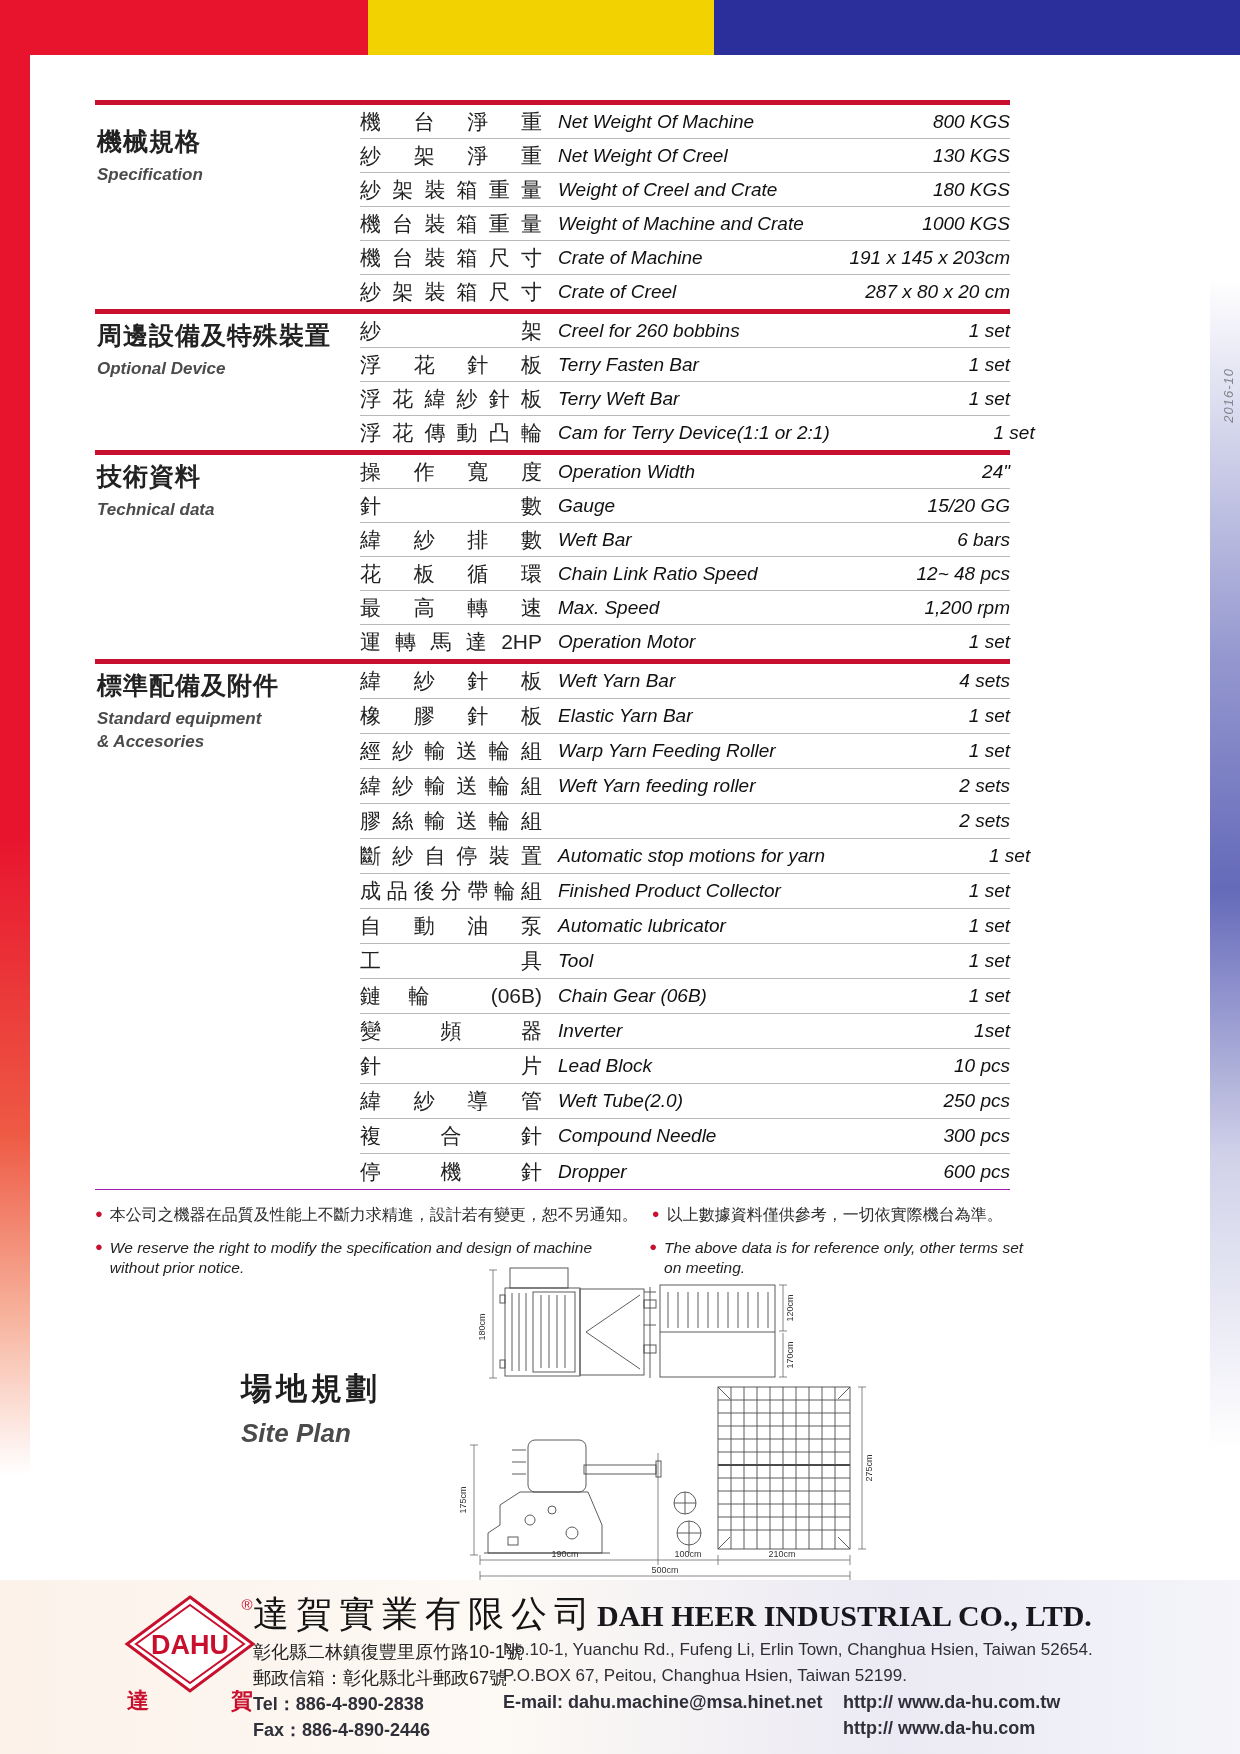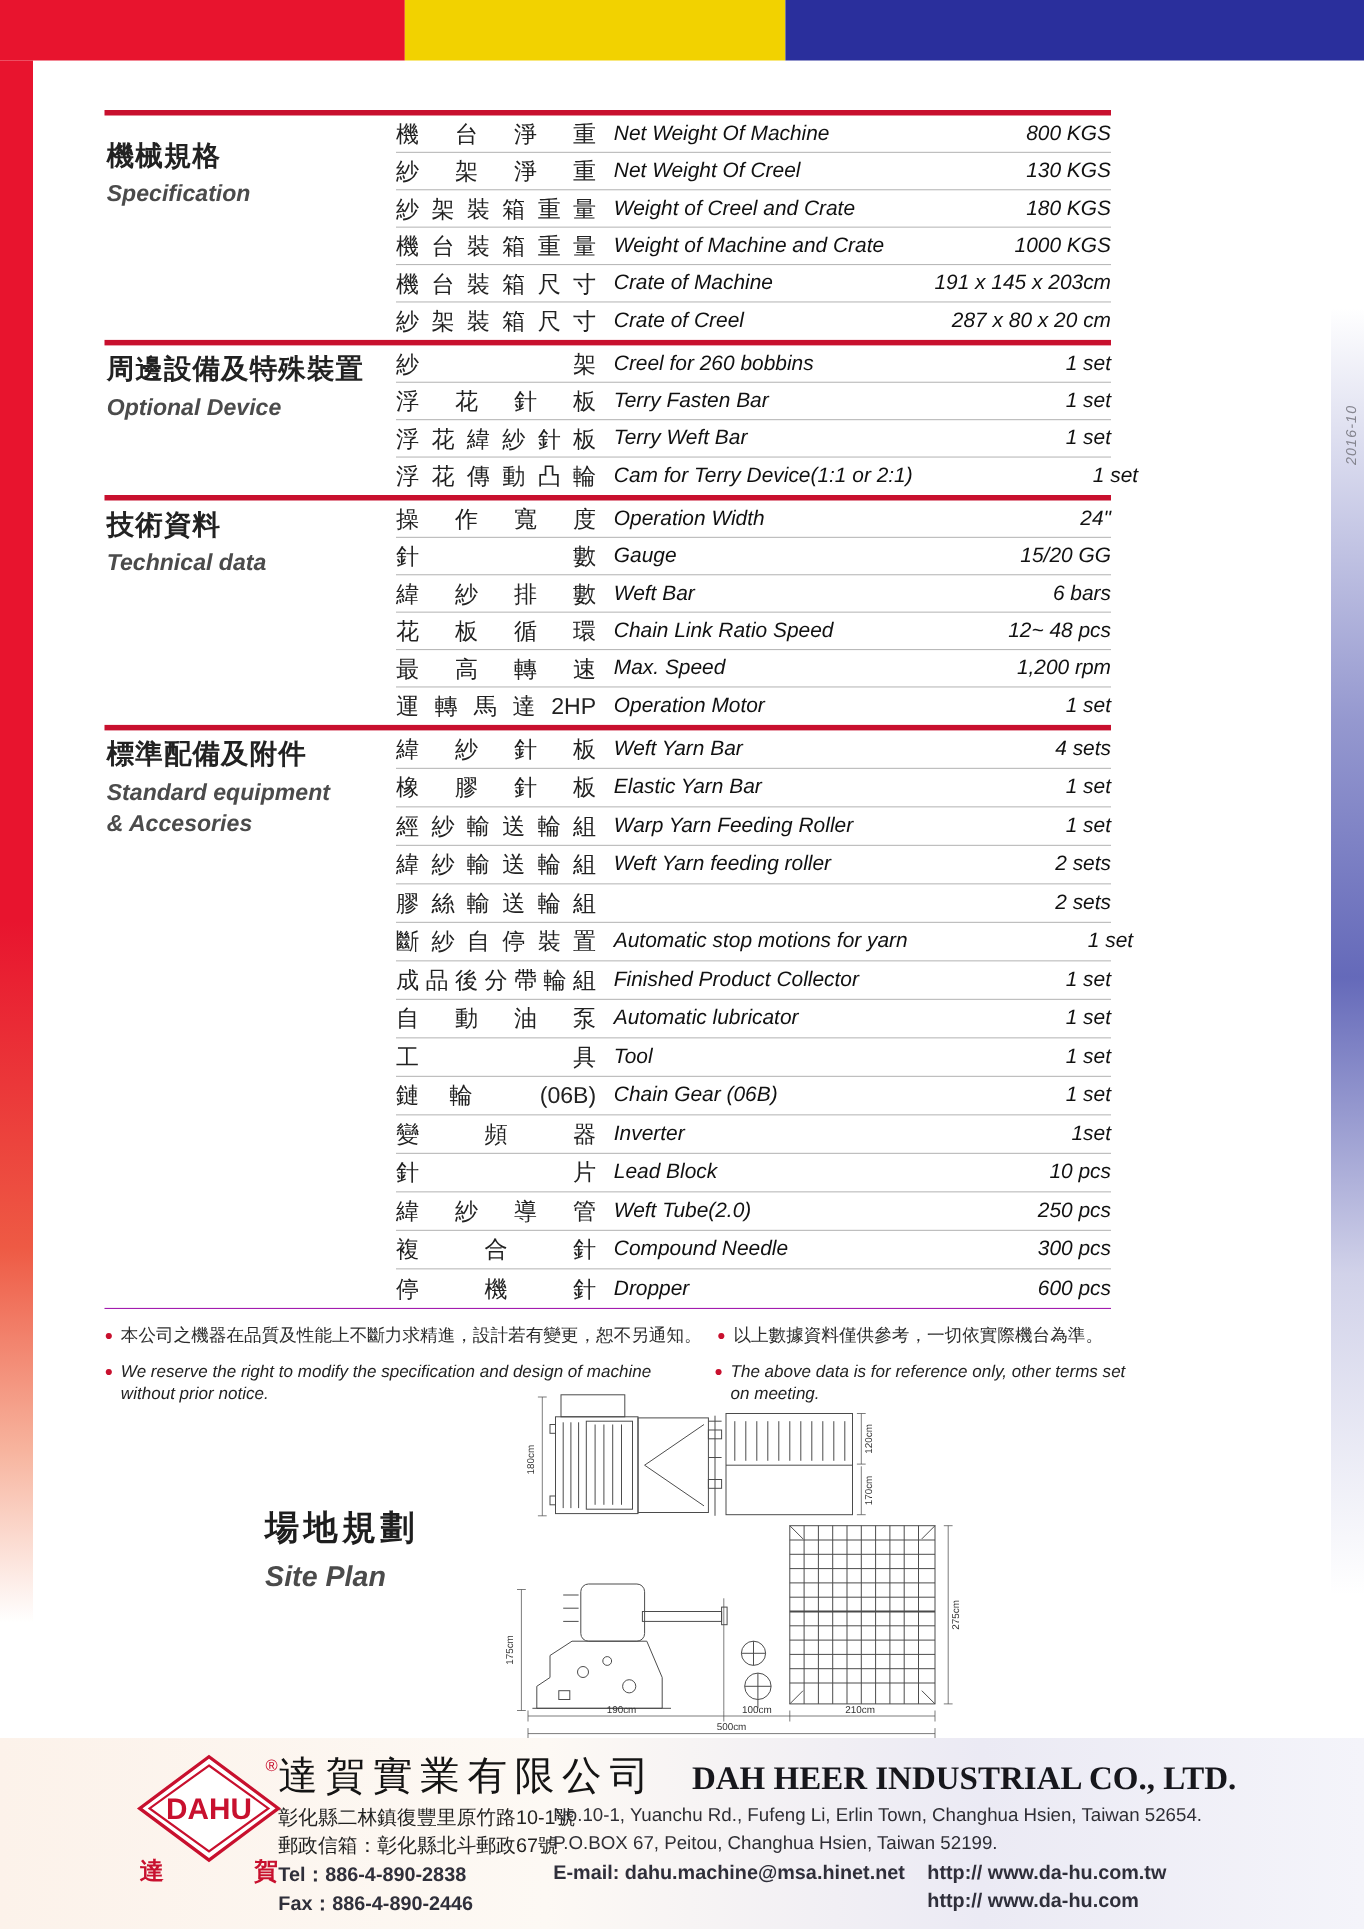--- a/index.html
+++ b/index.html
@@ -23,21 +23,21 @@
   .edition-top{right:4px;top:368px;}
   .edition-bottom{right:14px;top:1658px;}
 
   
   .spec-table{position:absolute;left:95px;top:100px;width:915px;border-bottom:1px solid #a21caf;color:#1c1c1c;}
   .section{display:flex;border-top:5px solid #c8102e;}
   .sec-left{width:265px;box-sizing:border-box;padding:2px 10px 0 2px;}
   .pt-lg{padding-top:20px;}
   .pt-sm{padding-top:5px;}
   .sec-title-zh{display:block;font-size:25px;font-weight:700;letter-spacing:1px;color:#222;}
-  .sec-title-en{display:block;font-size:21px;font-weight:700;font-style:italic;color:#4b4b4b;margin-top:6px;line-height:1.25;}
+  .sec-title-en{display:block;font-size:17px;font-weight:700;font-style:italic;color:#4b4b4b;margin-top:6px;line-height:1.25;}
   .sec-rows{flex:1;min-width:0;}
   .row{display:flex;align-items:center;height:34px;border-bottom:1px solid #b9b9b9;box-sizing:border-box;}
   .section-s4 .row{height:35px;}
   .sec-rows .row:last-child{border-bottom:none;}
   .zh{width:182px;flex:0 0 182px;font-size:21px;color:#222;text-align:justify;text-align-last:justify;}
   .en{flex:1;padding-left:16px;font-style:italic;font-size:19px;color:#111;white-space:nowrap;}
   .val{flex:0 0 205px;text-align:right;font-style:italic;font-size:19px;color:#111;white-space:nowrap;}
 
   
   .note{position:absolute;left:95px;width:945px;display:flex;align-items:flex-start;}
@@ -54,21 +54,21 @@
   .siteplan-svg{position:absolute;left:460px;top:1135px;}
   .tline{stroke:#4a4a4a;stroke-width:0.9;fill:none;}
   .tline-thick{stroke:#4a4a4a;stroke-width:2;fill:none;}
   .dline{stroke:#555;stroke-width:0.7;fill:none;}
   .dim{font-size:9px;fill:#333;font-family:"Liberation Sans",sans-serif;}
 
   
   .footer-band{position:absolute;left:0;top:1580px;width:1240px;height:174px;
     background:linear-gradient(90deg,#fcf2ea 0%,#fdf9f4 40%,#ebeaf4 72%,#f4f4fa 100%);}
   .logo-wrap{position:absolute;left:120px;top:14px;width:140px;height:122px;}
-  .company-row{position:absolute;left:253px;top:10px;display:flex;align-items:baseline;gap:32px;white-space:nowrap;}
+  .company-row{position:absolute;left:253px;top:10px;display:flex;align-items:baseline;gap:0;white-space:nowrap;}
   .company-zh{font-size:36px;letter-spacing:7px;font-weight:500;color:#141414;}
   .company-en{font-family:"Liberation Serif",serif;font-weight:700;font-size:30px;color:#17171c;}
   .footer-grid{position:absolute;left:253px;top:60px;display:grid;grid-template-columns:250px 340px auto;row-gap:2px;
     font-size:17px;color:#2e2e34;white-space:nowrap;}
   .span2{grid-column:2/4;}
   .bold-line{font-weight:700;font-size:18px;color:#2f2f3a;}
   .addr-zh{font-size:18px;color:#222;}
 </style>
 </head>
 <body>

